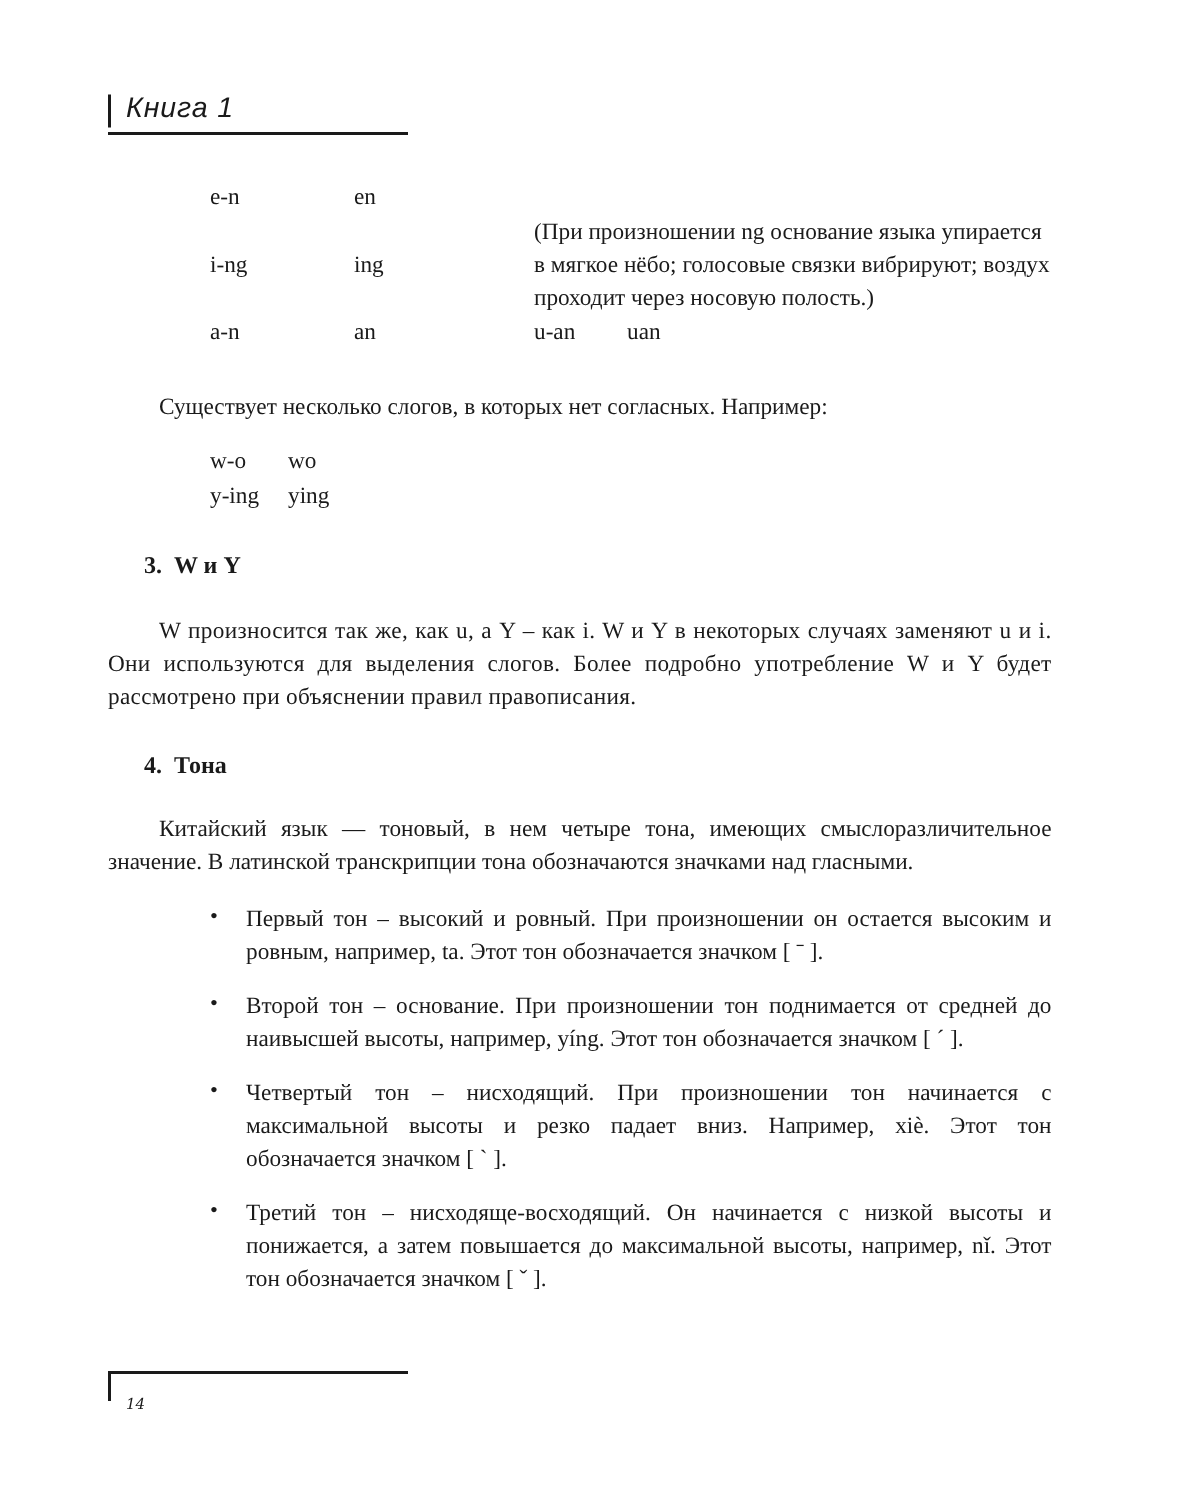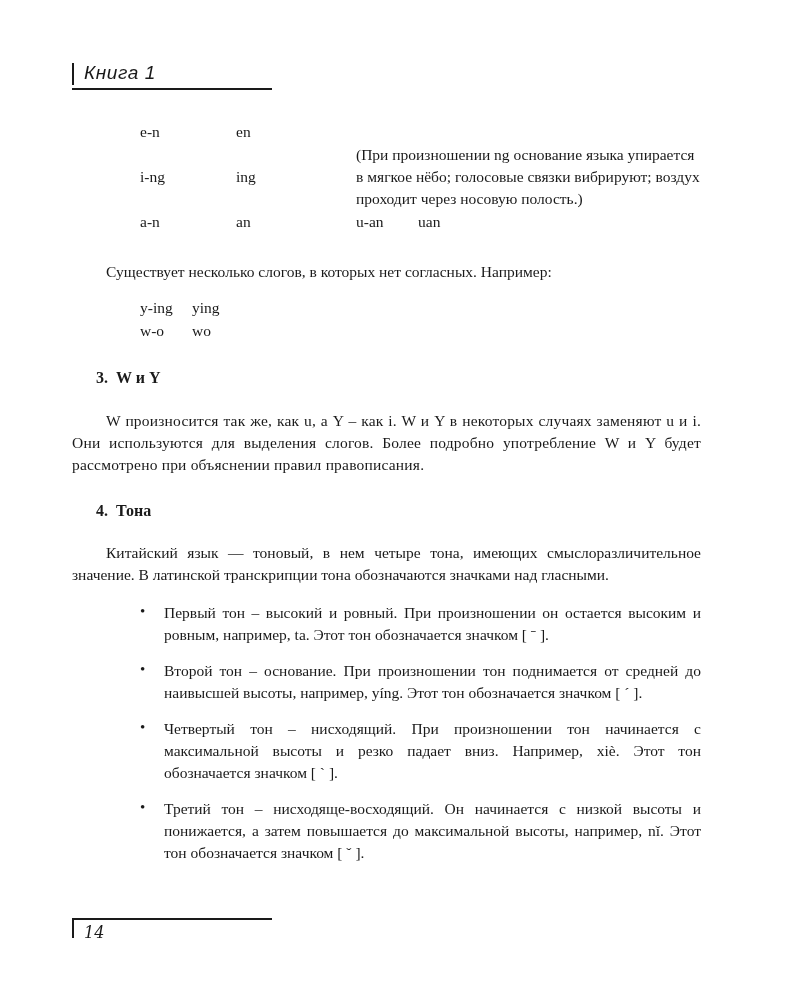--- a/index.html
+++ b/index.html
@@ -147,23 +147,23 @@
     position: absolute;
     left: 0;
     top: 0;
     width: 2px;
     height: 20px;
     background: #1a1a1a;
   }
   .footer-num {
     font-family: "DejaVu Serif", serif;
     font-style: italic;
-    font-size: 16px;
+    font-size: 10px;
     padding-left: 12px;
-    padding-top: 3px;
+    padding-top: 15px;
     color: #1a1a1a;
   }
 </style>
 </head>
 <body>
 
 <div class="page">
 
   <div class="header">
     <div class="header-tick"></div>
@@ -192,26 +192,26 @@
         <span class="col-d">uan</span>
       </div>
     </div>
 
     <div class="spacer-20"></div>
 
     <p class="para">Существует несколько слогов, в которых нет согласных. Например:</p>
 
     <div class="syllable-table">
       <div class="syllable-row">
+        <span class="syl-a">w-o</span>
+        <span>wo</span>
+      </div>
+      <div class="syllable-row">
         <span class="syl-a">y-ing</span>
         <span>ying</span>
-      </div>
-      <div class="syllable-row">
-        <span class="syl-a">w-o</span>
-        <span>wo</span>
       </div>
     </div>
 
     <div class="spacer-24"></div>
 
     <h3 class="section">
       <span class="num">3.</span><span>W и Y</span>
     </h3>
 
     <div class="spacer-16"></div>

